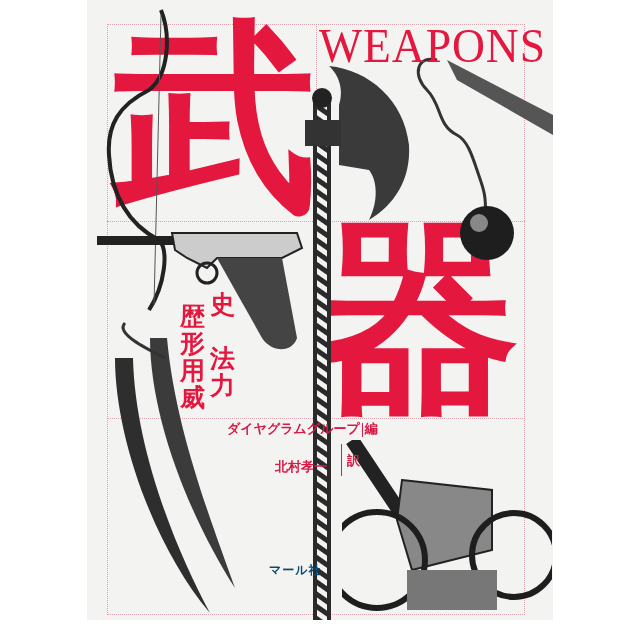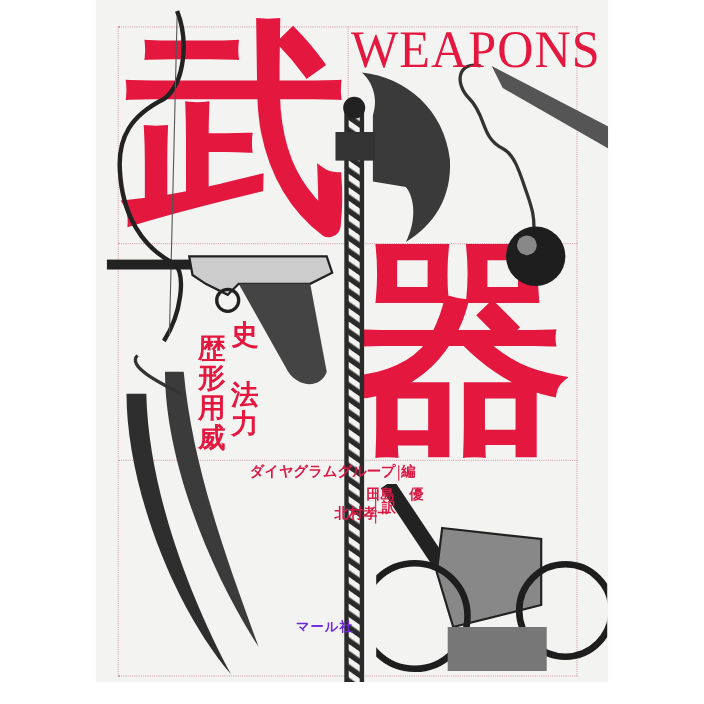--- a/index.html
+++ b/index.html
@@ -17,21 +17,21 @@
   .subtitle .c1 { left:0; }
   .subtitle .c2 { left:30px; }
   .subtitle span { display:block; height:27px; }
   .credits { position:absolute; left:140px; top:420px; font-family:"DejaVu Serif", serif; font-weight:bold; color:#d81a45; font-size:13px; }
   .editor { position:absolute; left:0; top:0; white-space:nowrap;text-align:right; }
   .translators { position:absolute; left:48px; top:22px; width:110px; }
   .translators div { white-space:nowrap; line-height:17px; }
   .bar { display:inline-block; width:1px; height:14px; background:#d81a45; vertical-align:middle; margin:0 2px; }
   .bar-tall { position:absolute; left:114px; top:24px; width:1px; height:32px; background:#d81a45; }
   .yaku { position:absolute; left:120px; top:32px; }
-  .publisher { position:absolute; left:182px; top:562px; font-family:"DejaVu Sans", sans-serif; font-weight:bold; font-size:12px; color:#6d28d9; letter-spacing:1px; }
+  .publisher { position:absolute; left:182px; top:562px; font-family:"DejaVu Sans", sans-serif; font-weight:bold; font-size:12px; color:#0c4a6e; letter-spacing:1px; }
   .illus { position:absolute; }
 </style>
 </head>
 <body>
 
 <div class="cover">
 
   <div class="frame"></div>
   <div class="vline"></div>
   <div class="hline1"></div>
@@ -102,21 +102,20 @@
       <span>法</span>
       <span>力</span>
     </div>
   </div>
 
   <div class="credits">
     <div class="editor">
       <span>ダイヤグラムグループ</span><span class="bar"></span><span>編</span>
     </div>
     <div class="translators">
-      <div style="text-align:right;width:110px;">田島　優</div>
-      <div style="text-align:center;width:110px;">北村孝一</div>
+      <div style="text-align:left;width:110px;margin-top:16px;">北村孝一</div>
     </div>
     <div class="bar-tall"></div>
     <div class="yaku">訳</div>
   </div>
 
   <div class="publisher">マール社</div>
 </div>
 
 </body></html>

